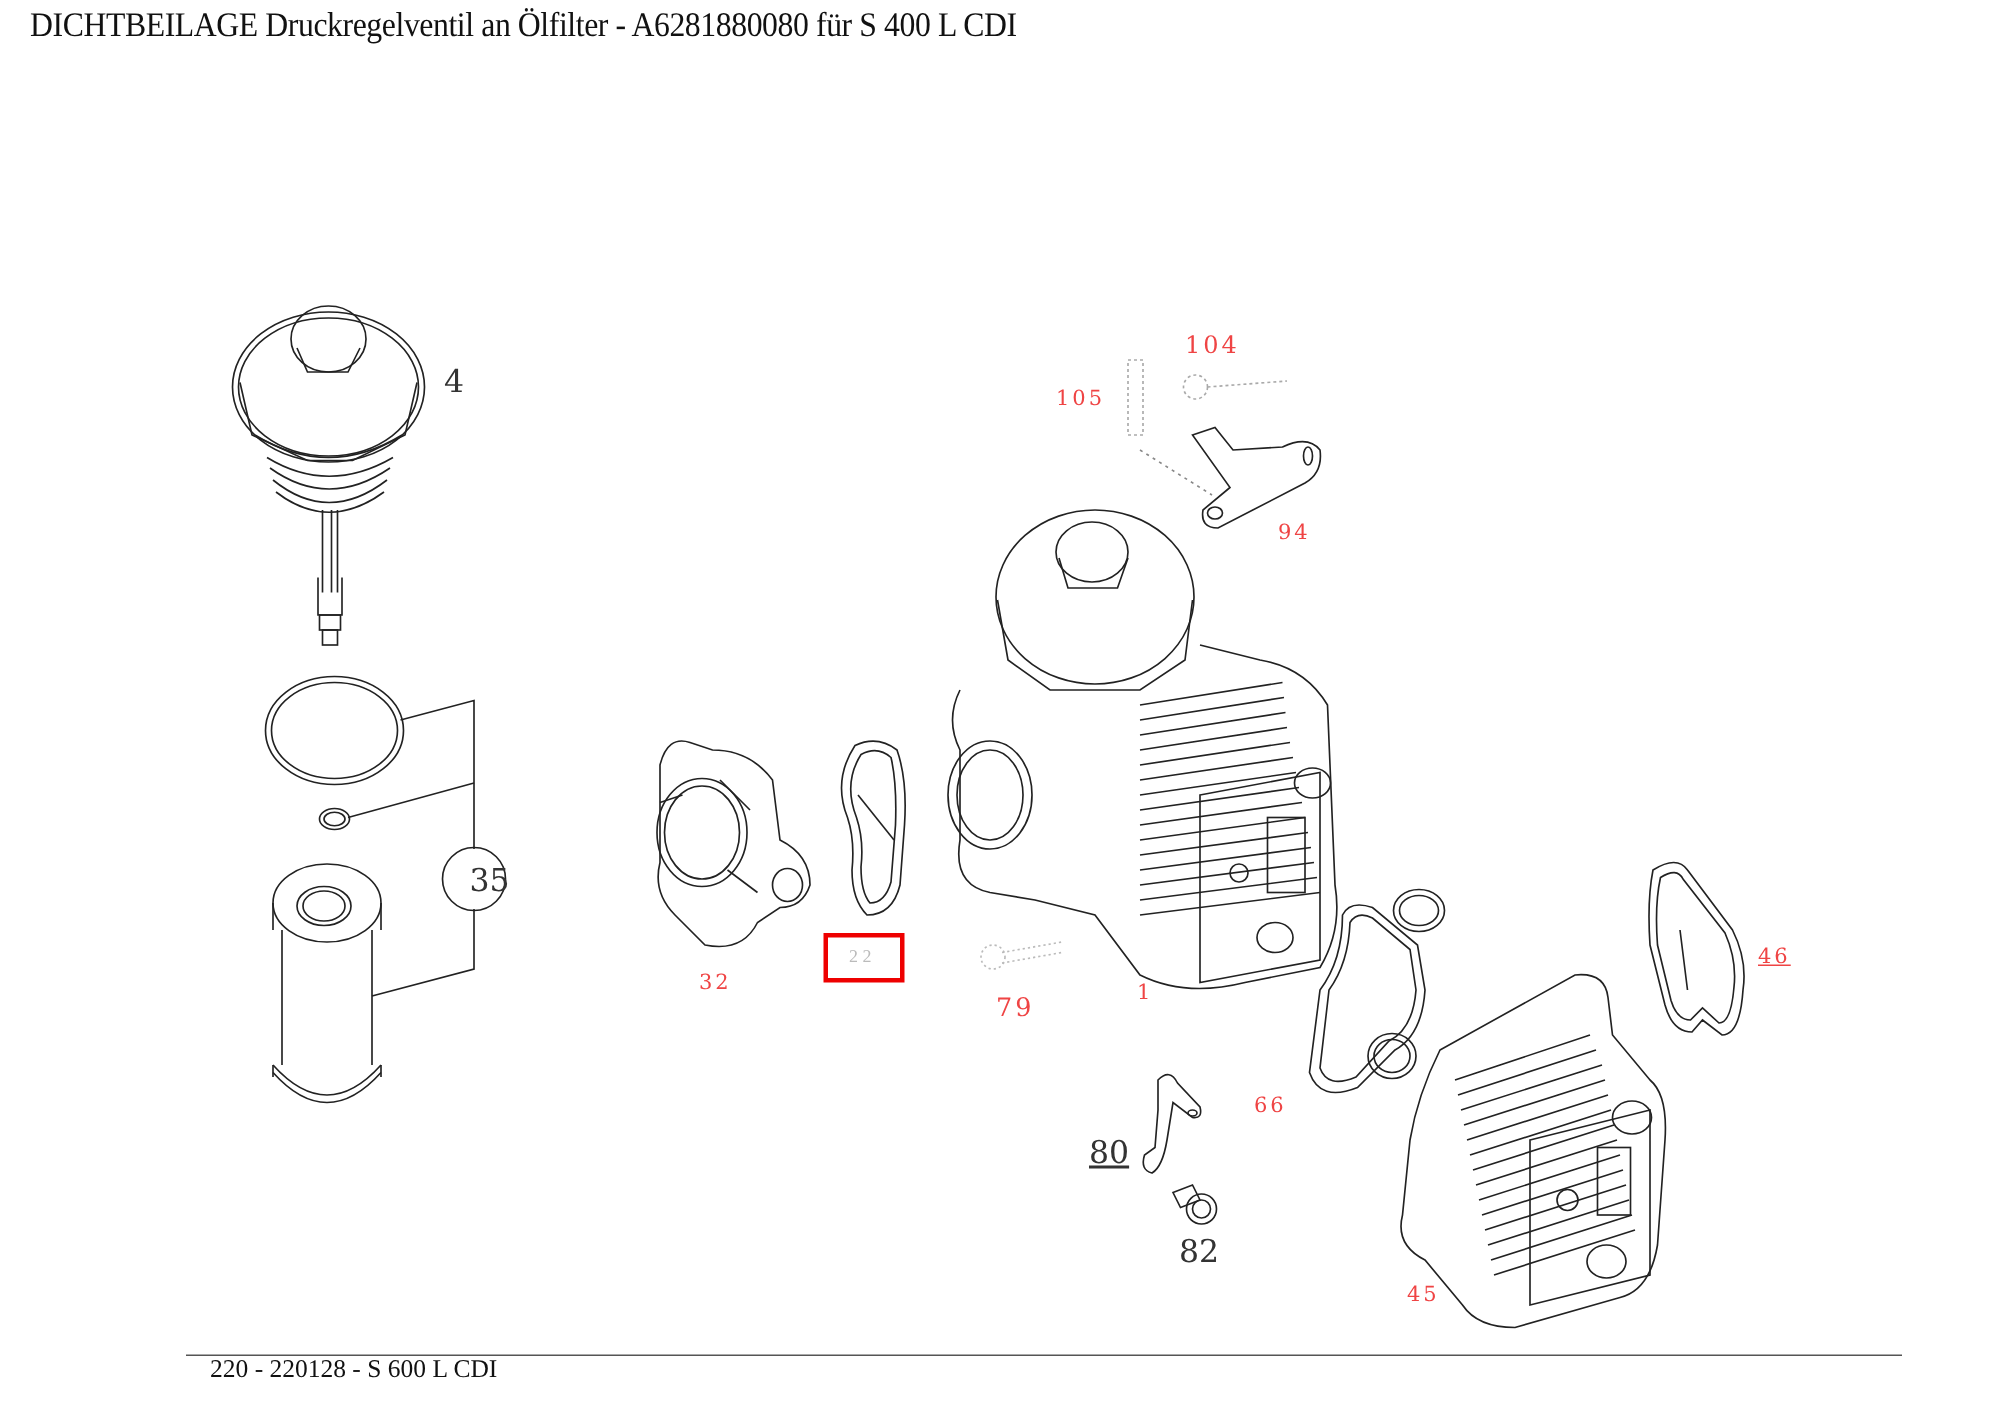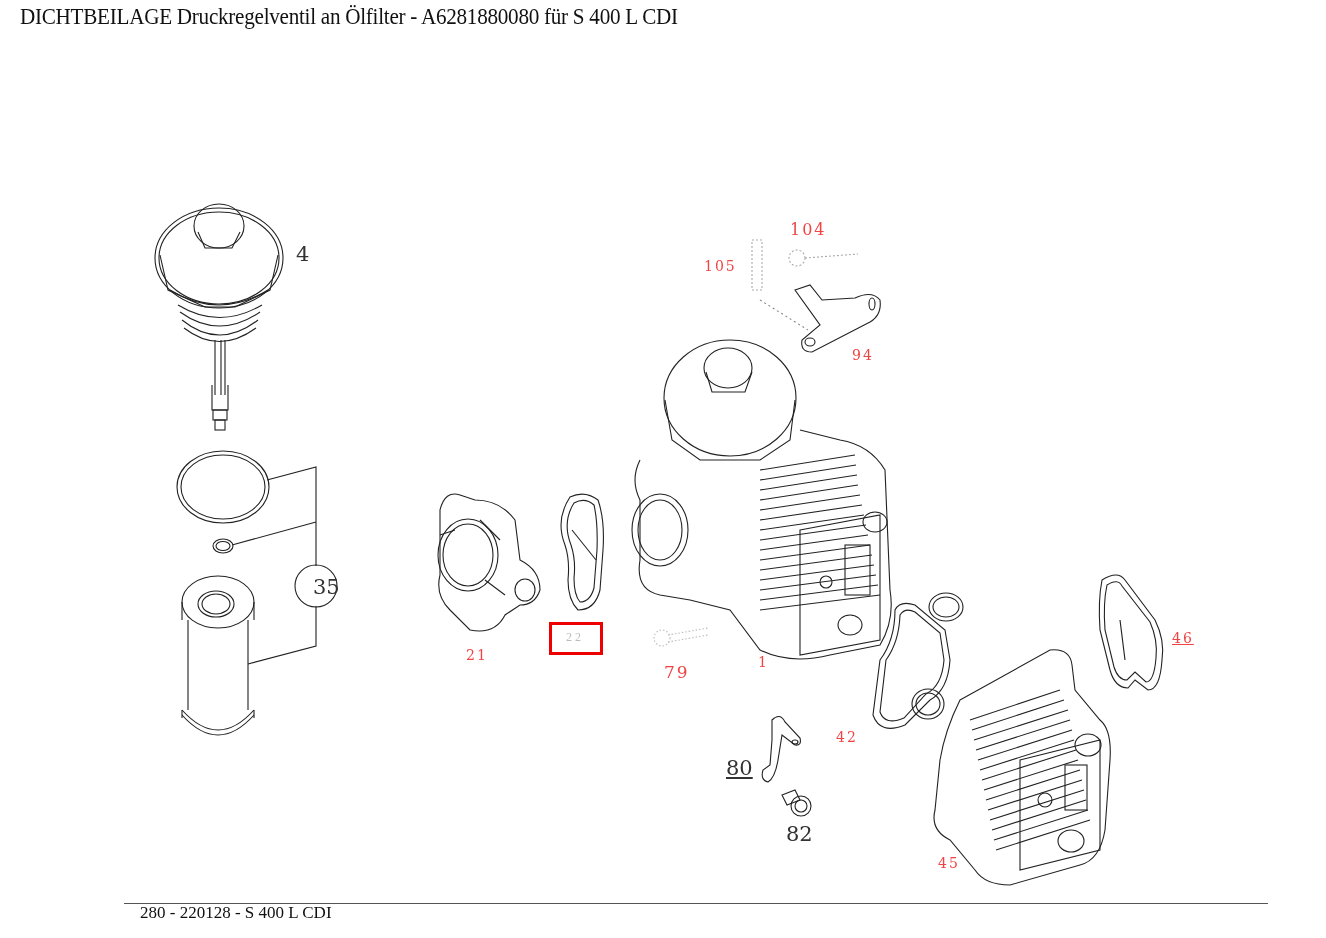--- a/index.html
+++ b/index.html
@@ -135,29 +135,29 @@
   </g>
 
   <g stroke="#bbb" stroke-dasharray="1.5 2">
     <ellipse cx="662" cy="638" rx="8" ry="8"></ellipse>
     <path d="M668 635 L708 628 M668 642 L708 635"></path>
   </g>
 </svg>
 
 <span class="callout bold" style="left:296px;top:242px;">4</span>
 <span class="callout bold" style="left:313px;top:575px;">35</span>
-<span class="callout faint" style="left:466px;top:647px;">21</span>
+<span class="callout faint" style="left:466px;top:647px;">32</span>
 <div class="highlight">
     <span>22</span>
   </div>
 <span class="callout faint" style="left:664px;top:662px;font-size:17px;">79</span>
 <span class="callout faint" style="left:758px;top:654px;">1</span>
 <span class="callout faint" style="left:790px;top:220px;font-size:16px;">104</span>
 <span class="callout faint" style="left:704px;top:258px;">105</span>
 <span class="callout faint" style="left:852px;top:347px;">94</span>
-<span class="callout faint" style="left:836px;top:729px;">42</span>
+<span class="callout faint" style="left:836px;top:729px;">66</span>
 <span class="callout bold" style="left:726px;top:756px;text-decoration:underline;">80</span>
 <span class="callout bold" style="left:786px;top:822px;">82</span>
 <span class="callout faint" style="left:938px;top:855px;">45</span>
 <span class="callout faint" style="left:1172px;top:630px;text-decoration:underline;">46</span>
 
 <div class="footer-rule"></div>
-<div class="footer">280 - 220128 - S 400 L CDI</div>
+<div class="footer">220 - 220128 - S 600 L CDI</div>
 
 </body></html>

